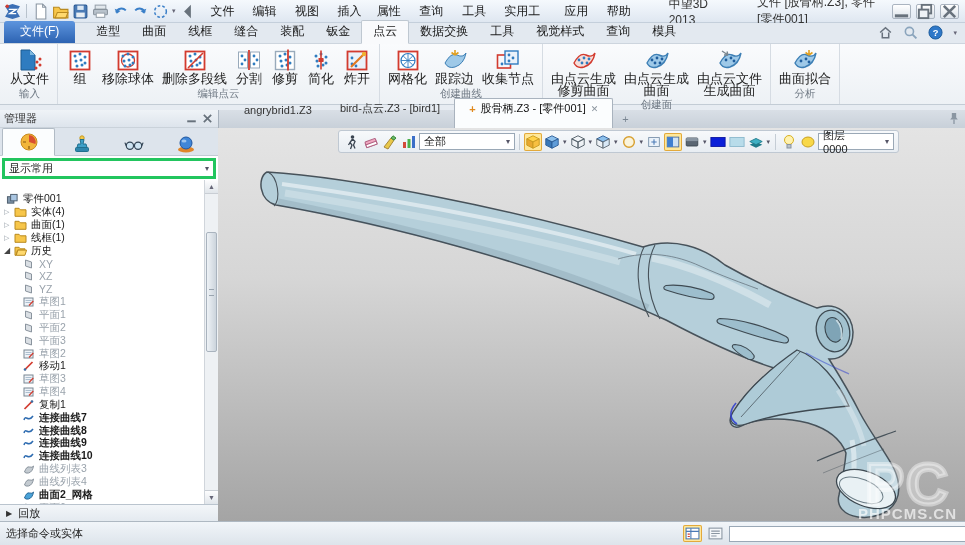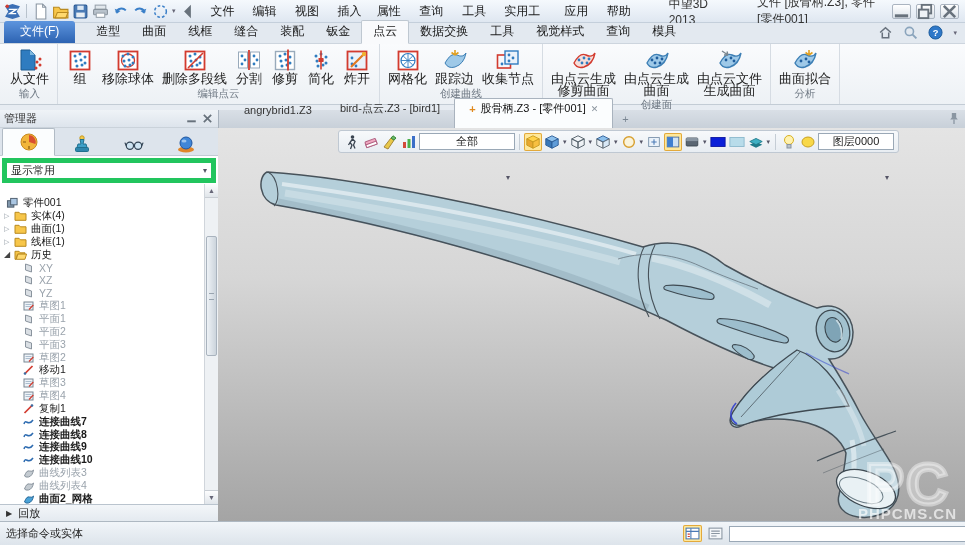--- a/index.html
+++ b/index.html
@@ -65,21 +65,21 @@
   .mgr-header{height:17px;background:linear-gradient(#eff3f7,#dde4ec);display:flex;align-items:center;
               font-size:11px;color:#333;padding:0 4px;border-bottom:1px solid #cad2da;}
   .mgr-header .btns{margin-left:auto;display:flex;gap:3px;}
   .mgr-header .btns .icon{width:13px;height:11px;}
   .mgr-tabs{height:27px;background:#dde4ec;display:flex;align-items:flex-end;gap:1px;
             padding-left:2px;border-bottom:1px solid #c2cbd4;}
   .mtab{width:51px;height:23px;display:flex;align-items:center;justify-content:center;cursor:default;}
   .mtab .icon{width:20px;height:20px;}
   .mtab.active{background:#fbfdfe;border:1px solid #b1bbc5;border-bottom:1px solid #fbfdfe;
                border-radius:2px 2px 0 0;margin-bottom:-1px;height:26px;}
-  .mgr-filter{margin:2px 2px 1px;border:5px solid #22c55e;background:#fff;height:15px;display:flex;
+  .mgr-filter{margin:2px 2px 1px;border:3px solid #22c55e;background:#fff;height:15px;display:flex;
               align-items:center;font-size:11px;padding:0 4px;color:#222;}
   .mgr-filter .dd{margin-left:auto;font-size:8px;color:#556;}
   .tree{flex:1;position:relative;overflow:hidden;background:#fff;padding-top:13px;}
   .trow{height:12.85px;display:flex;align-items:center;padding-left:4px;font-size:10.5px;color:#1a1a1a;
         white-space:nowrap;cursor:default;}
   .trow.gray{color:#9aa3ac;}
   .trow.bold{font-weight:bold;}
   .trow .arrow{width:10px;font-size:7px;color:#8a949e;flex:none;}
   .trow .arrow.exp{color:#444;font-size:8px;}
   .trow .sp0{width:2px;flex:none;}
@@ -109,24 +109,24 @@
   
   .view-toolbar{position:absolute;left:338px;top:130px;height:21px;display:flex;align-items:center;gap:1px;
                 background:linear-gradient(#f7f9fb,#e8edf2);border:1px solid #bfc8d2;border-radius:3px;
                 padding:0 4px;z-index:5;}
   .vt-btn{width:18px;height:18px;display:flex;align-items:center;justify-content:center;border-radius:2px;}
   .vt-btn .icon{width:16px;height:16px;}
   .vt-btn.hl{background:#ffe89a;box-shadow:inset 0 0 0 1px #e2a93c;}
   .vt-dd{font-size:7px;color:#556;margin:0 1px;}
   .vt-sep{width:1px;height:16px;background:#c5cdd5;margin:0 3px;}
   .vt-select{height:15px;background:#fff;border:1px solid #9aa8b6;font-size:11px;display:flex;
-             align-items:center;padding:0 4px;gap:24px;color:#222;flex-direction:column;}
+             align-items:center;padding:0 4px;gap:24px;color:#222;}
   .vt-select .dd{font-size:8px;color:#556;margin-left:auto;}
   .vt-select.filter{width:86px;}
-  .vt-select.layer{width:66px;text-align:center;}
+  .vt-select.layer{width:66px;}
 
   
   .statusbar{position:absolute;left:0;bottom:0;width:965px;height:23px;
              background:linear-gradient(#f1f5f9,#dde4eb);border-top:1px solid #aeb8c2;
              display:flex;align-items:center;padding:0 6px;font-size:11px;color:#222;gap:4px;}
   .sb-spacer{flex:1;}
   .sb-btn{width:19px;height:17px;display:flex;align-items:center;justify-content:center;border-radius:2px;}
   .sb-btn .icon{width:15px;height:13px;}
   .sb-btn.hl{background:#ffe89a;box-shadow:inset 0 0 0 1px #e2a93c;}
   .sb-input{width:238px;height:14px;background:#fff;border:1px solid #9aa8b6;margin-right:2px;}

